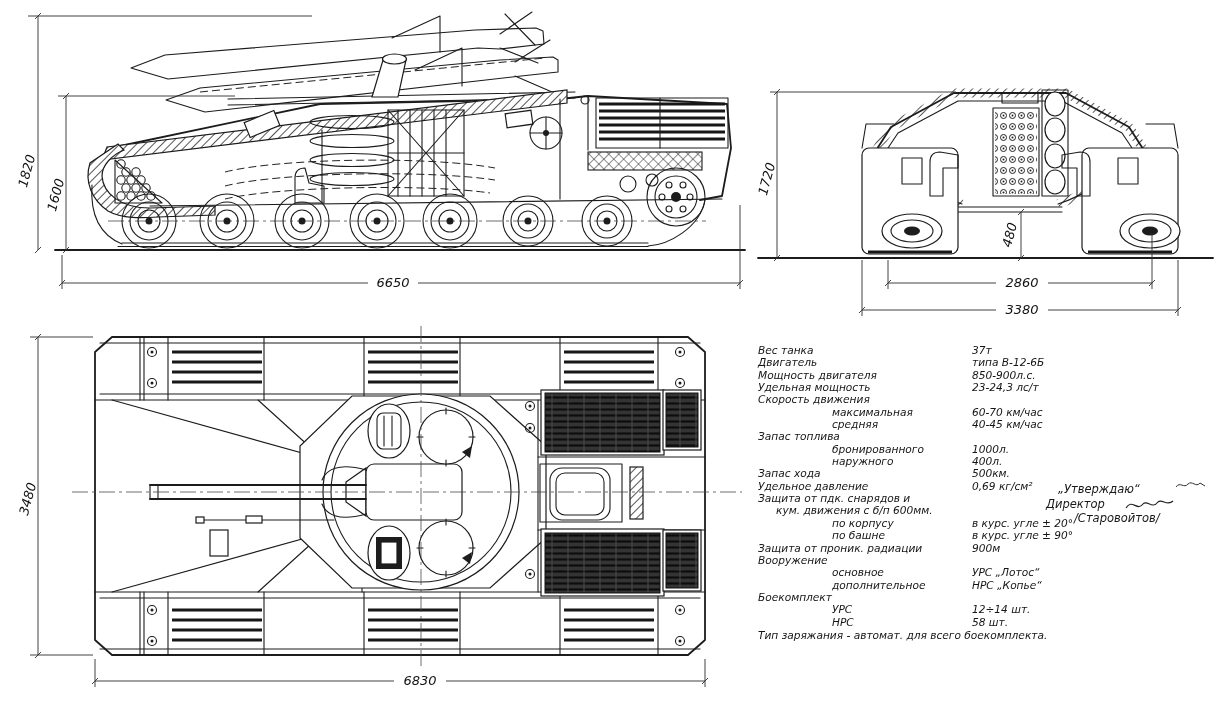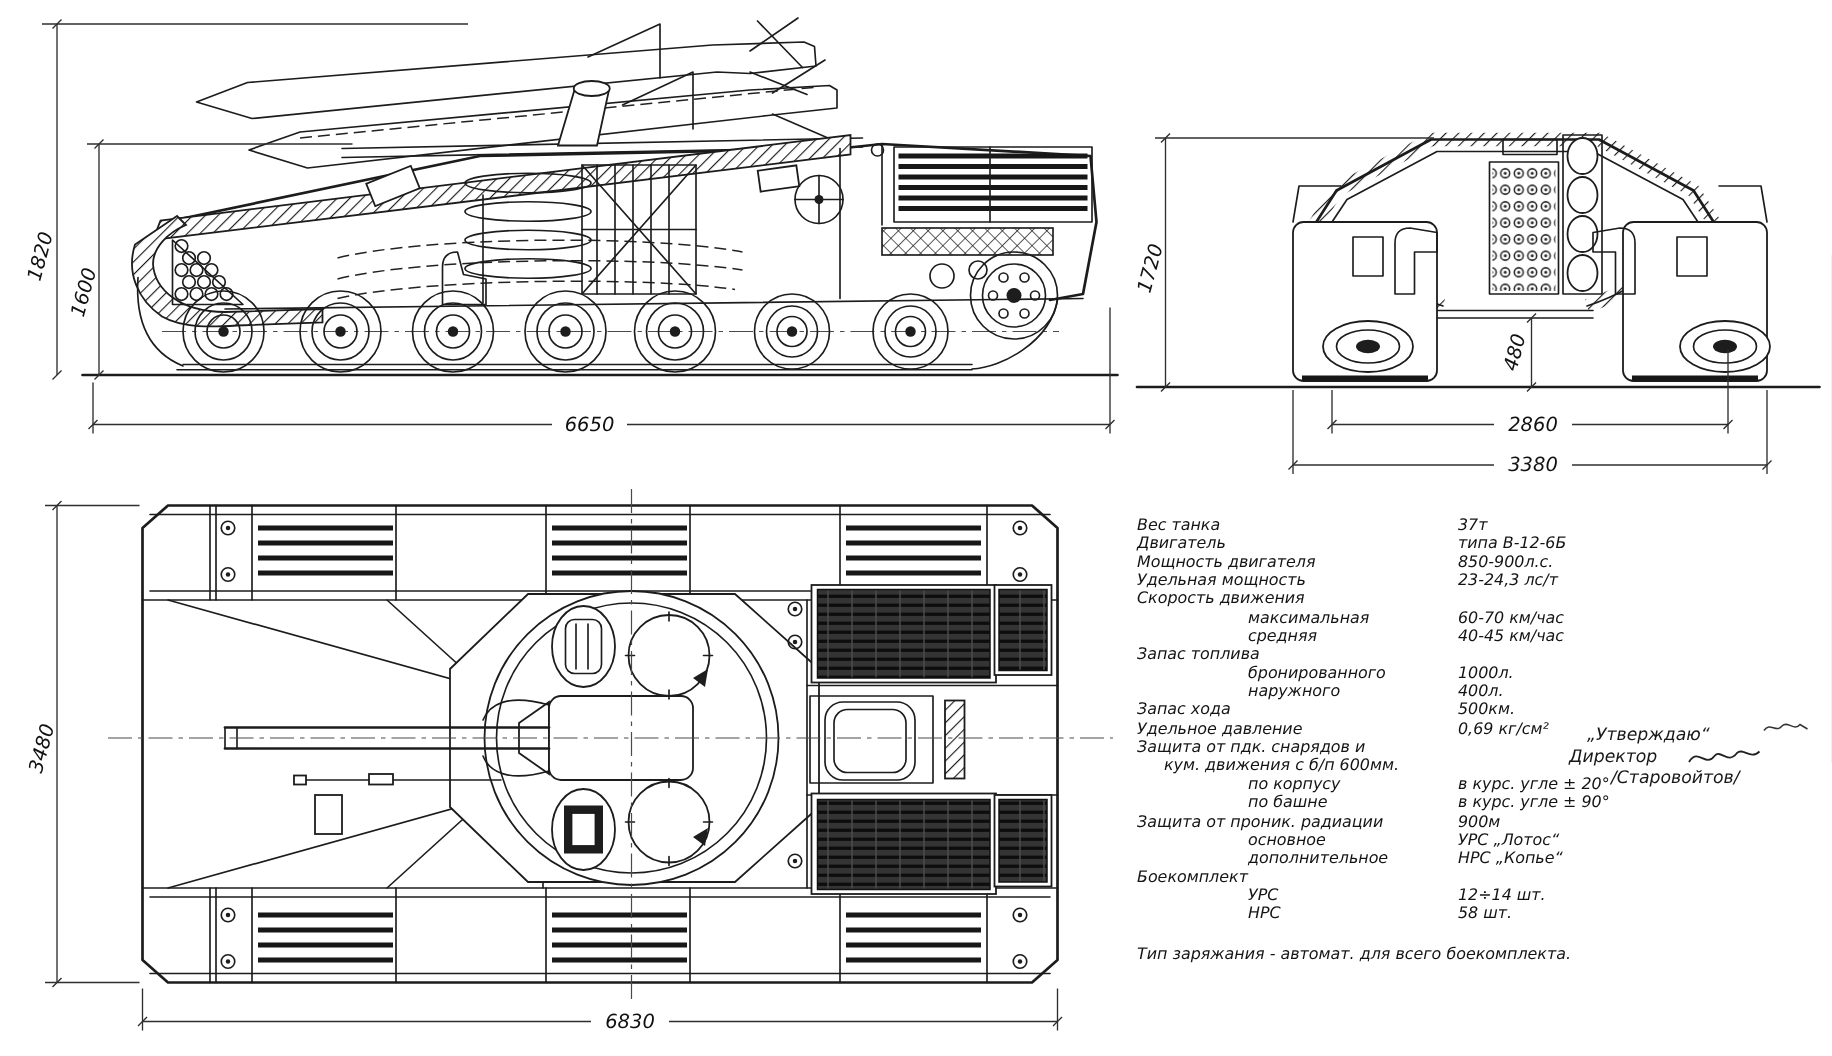--- a/index.html
+++ b/index.html
@@ -20,21 +20,21 @@
   .dsh{fill:none;stroke:#222;stroke-width:1;stroke-dasharray:8 4}
   .dimtxt{font:italic 13px "DejaVu Sans",sans-serif;fill:#111}
   
   .specs{position:absolute;left:758px;top:344px;width:462px;
          font:italic 10.6px/12.35px "DejaVu Sans",sans-serif;color:#141414;}
   .srow{position:relative;white-space:nowrap;}
   .slabel{display:inline-block;}
   .ind1 .slabel{padding-left:74px;}
   .ind2 .slabel{padding-left:18px;}
   .sval{position:absolute;left:214px;top:0;text-align:right;}
-  .sfooter{white-space:nowrap;margin-top:14px;}
+  .sfooter{white-space:nowrap;margin-top:1px;}
   
   .approval{position:absolute;left:1046px;top:452px;width:175px;
             font:italic 11.5px/14.5px "DejaVu Sans",sans-serif;color:#181818;margin-top:30px;}
   .app1{padding-left:12px;}
   .app3{padding-left:28px;}
   .sig{position:absolute;left:78px;top:13px;}
   .scr{position:absolute;left:128px;top:-4px;}
 </style>
 </head>
 <body>
@@ -490,20 +490,21 @@
       <div class="srow"><span class="slabel">Запас топлива</span><span class="sval"></span></div>
       <div class="srow ind1"><span class="slabel">бронированного</span><span class="sval">1000л.</span></div>
       <div class="srow ind1"><span class="slabel">наружного</span><span class="sval">400л.</span></div>
       <div class="srow"><span class="slabel">Запас хода</span><span class="sval">500км.</span></div>
       <div class="srow"><span class="slabel">Удельное давление</span><span class="sval">0,69 кг/см²</span></div>
       <div class="srow"><span class="slabel">Защита от пдк. снарядов и</span><span class="sval"></span></div>
       <div class="srow ind2"><span class="slabel">кум. движения с б/п 600мм.</span><span class="sval"></span></div>
       <div class="srow ind1"><span class="slabel">по корпусу</span><span class="sval">в курс. угле ± 20°</span></div>
       <div class="srow ind1"><span class="slabel">по башне</span><span class="sval">в курс. угле ± 90°</span></div>
       <div class="srow"><span class="slabel">Защита от проник. радиации</span><span class="sval">900м</span></div>
+      <div class="srow"><span class="slabel">Вооружение</span><span class="sval"></span></div>
       <div class="srow ind1"><span class="slabel">основное</span><span class="sval">УРС „Лотос“</span></div>
       <div class="srow ind1"><span class="slabel">дополнительное</span><span class="sval">НРС „Копье“</span></div>
       <div class="srow"><span class="slabel">Боекомплект</span><span class="sval"></span></div>
       <div class="srow ind1"><span class="slabel">УРС</span><span class="sval">12÷14 шт.</span></div>
       <div class="srow ind1"><span class="slabel">НРС</span><span class="sval">58 шт.</span></div>
       <div class="sfooter">Тип заряжания - автомат. для всего боекомплекта.</div>
     </div>
 
 <div class="approval">
   <div class="app1">„Утверждаю“</div>

